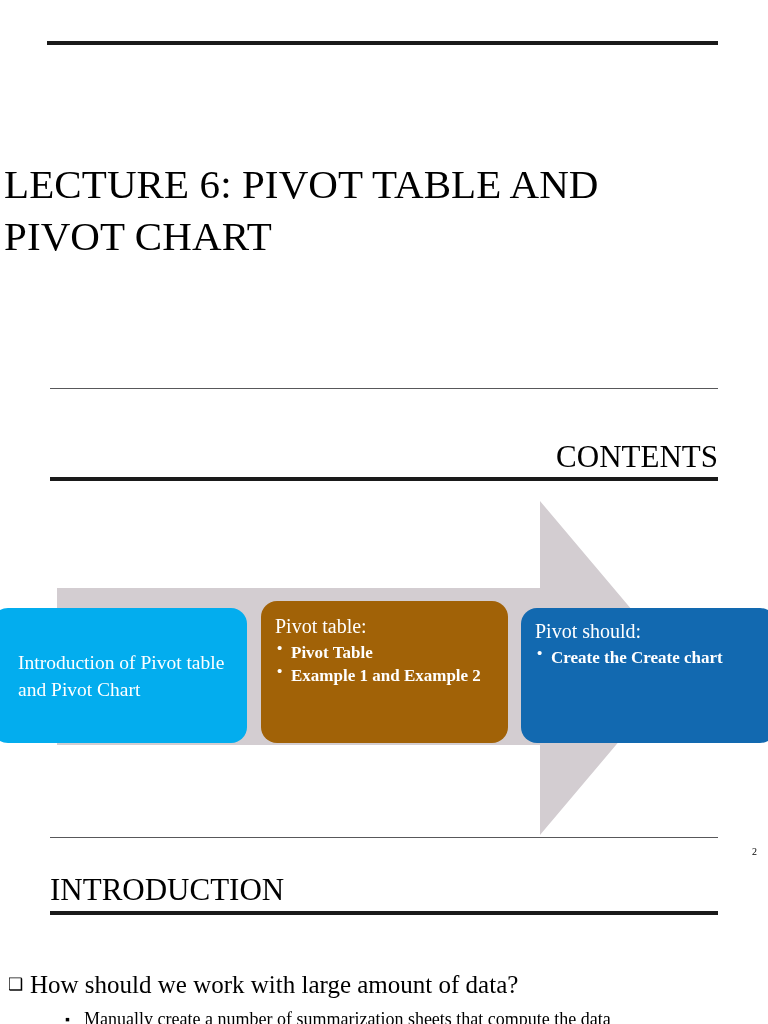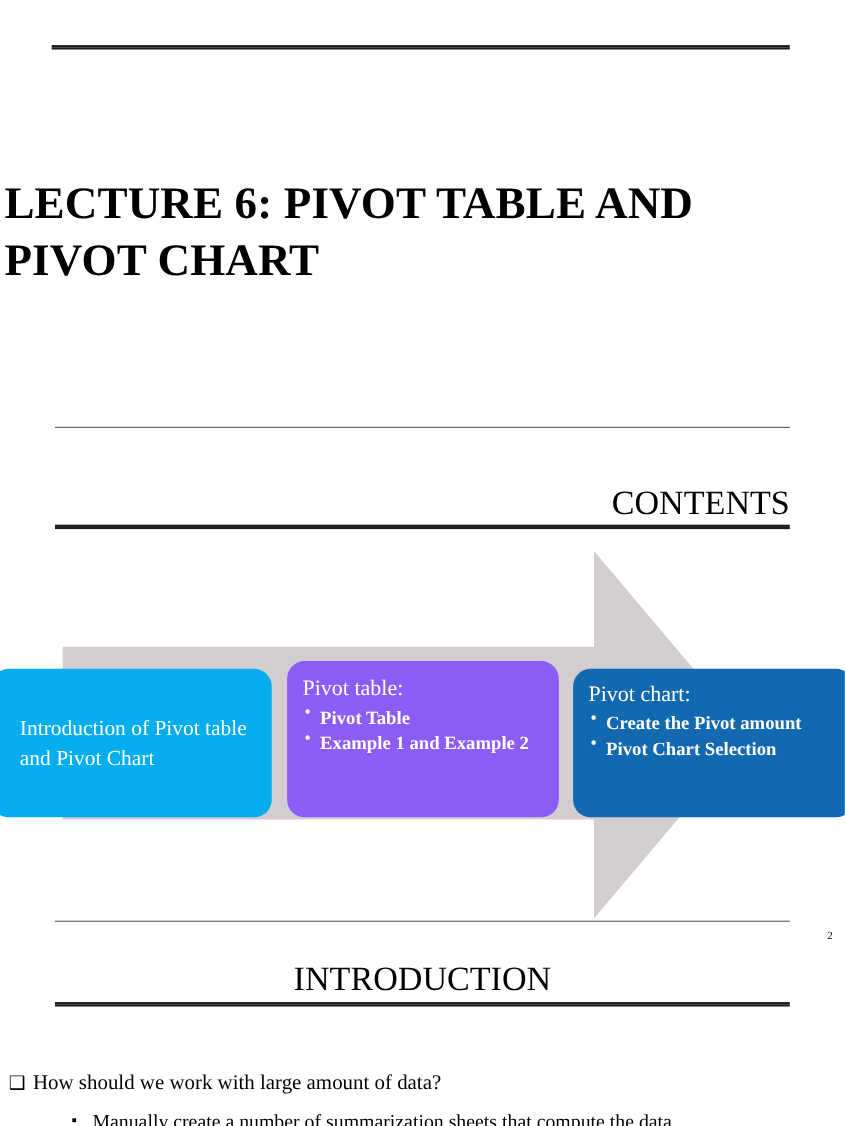--- a/index.html
+++ b/index.html
@@ -44,21 +44,21 @@
   
   .slide-title {
     position: absolute;
     left: 4px;
     top: 158px;
     width: 700px;
     font-size: 41px;
     line-height: 52px;
     letter-spacing: 0.1px;
     color: #000000;
-    font-weight: 700;
+    font-weight: 400;
   }
 
   
   .contents-rule-top { left: 50px; top: 388px; width: 668px; }
   .contents-heading {
     position: absolute;
     left: 50px;
     top: 438px;
     width: 668px;
     text-align: right;
@@ -97,21 +97,21 @@
   }
   .box-intro .box-intro-text {
     font-size: 19.5px;
     line-height: 27px;
   }
   .box-pivot-table {
     left: 261px;
     top: 601px;
     width: 247px;
     height: 142px;
-    background: #8b5cf6;
+    background: #a16207;
     border-radius: 16px;
     padding: 12px 8px 0 14px;
   }
   .box-pivot-chart {
     left: 521px;
     top: 608px;
     width: 255px;
     height: 135px;
     background: #1269B0;
     border-radius: 16px;
@@ -154,36 +154,35 @@
     color: #000000;
   }
 
   
   .intro-rule-top { left: 50px; top: 837px; width: 668px; }
   .intro-heading {
     position: absolute;
     left: 50px;
     top: 871px;
     width: 668px;
-    text-align: center;
     font-size: 31px;
     line-height: 38px;
     color: #000000;
   }
   .intro-rule-bottom { left: 50px; top: 911px; width: 668px; }
 
   .intro-body {
     position: absolute;
     left: 8px;
     top: 972px;
     width: 750px;
   }
   .intro-l1 {
     position: relative;
-    font-size: 19px;
+    font-size: 25px;
     line-height: 26px;
     padding-left: 22px;
     color: #000000;
   }
   .intro-l1::before {
     content: "\2751";
     position: absolute;
     left: 0;
     top: 0;
     font-size: 17px;
@@ -230,24 +229,23 @@
 
 <div class="box box-pivot-table">
   <div class="box-heading">Pivot table:</div>
   <ul class="box-list">
     <li>Pivot Table</li>
     <li>Example 1 and Example 2</li>
   </ul>
 </div>
 
 <div class="box box-pivot-chart">
-  <div class="box-heading">Pivot chart:</div>
+  <div class="box-heading">Pivot should:</div>
   <ul class="box-list">
-    <li>Create the Pivot amount</li>
-    <li>Pivot Chart Selection</li>
+    <li>Create the Create chart</li>
   </ul>
 </div>
 
 <div class="page-number">2</div>
 
 <div class="rule-thin intro-rule-top"></div>
 
 <div class="intro-heading">INTRODUCTION</div>
 
 <div class="rule-heavy intro-rule-bottom"></div>

